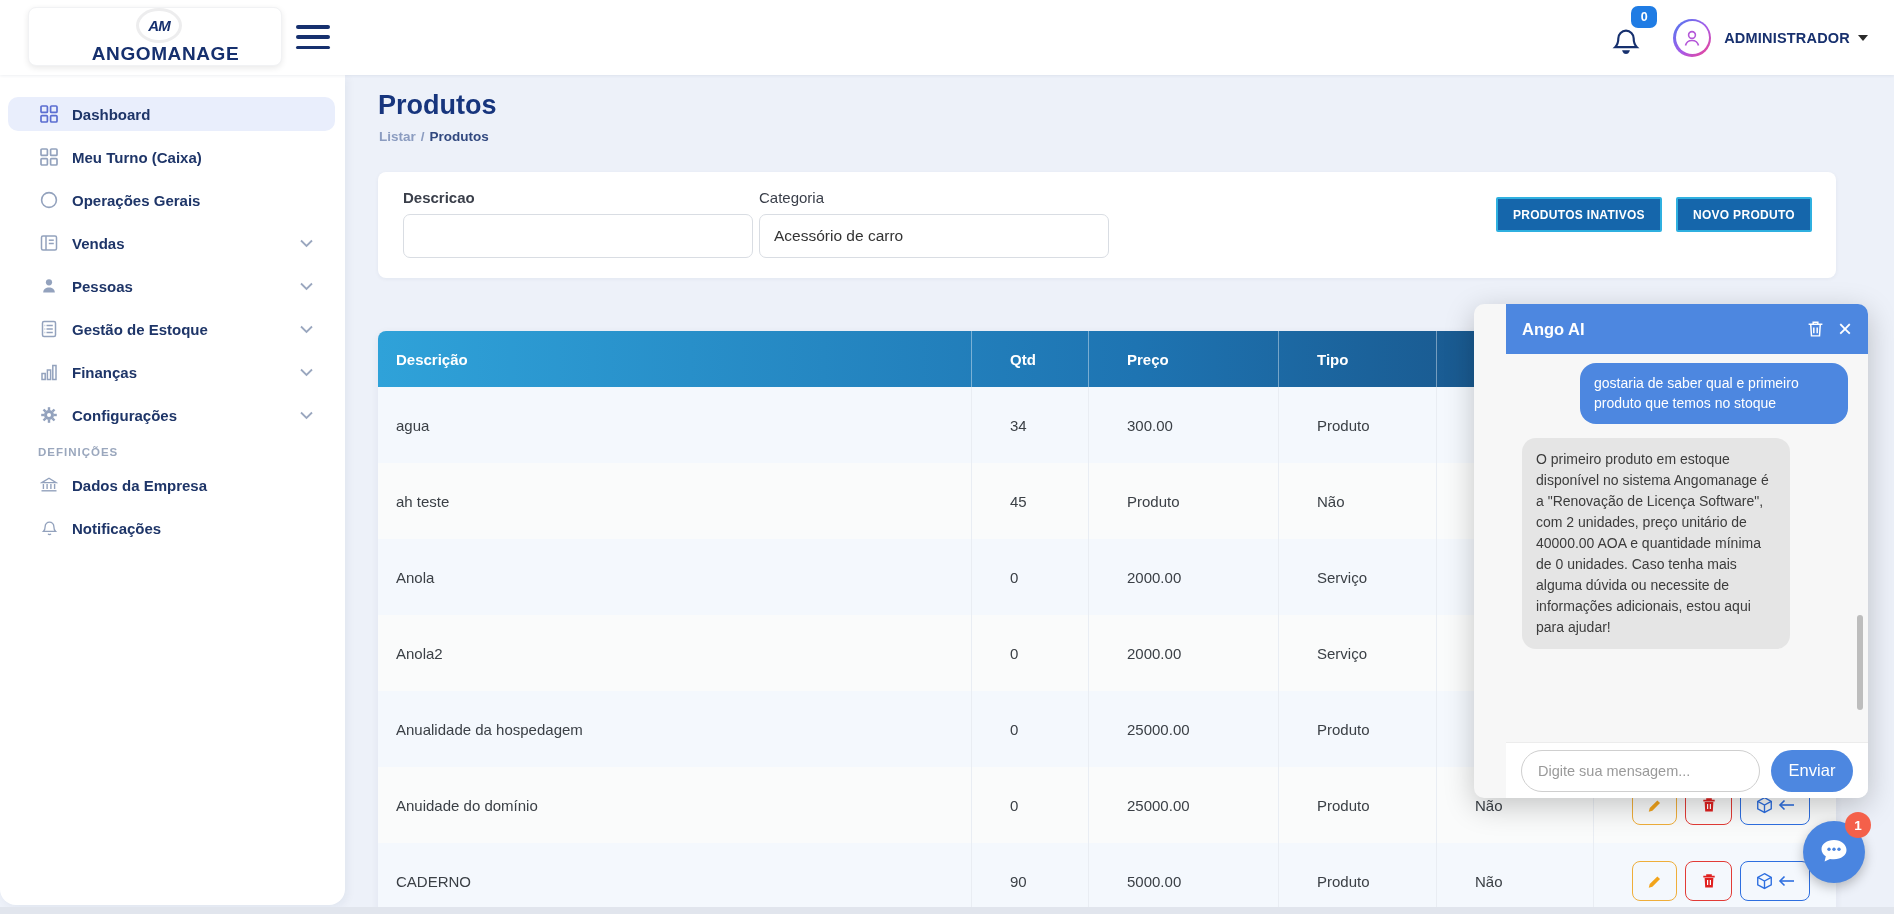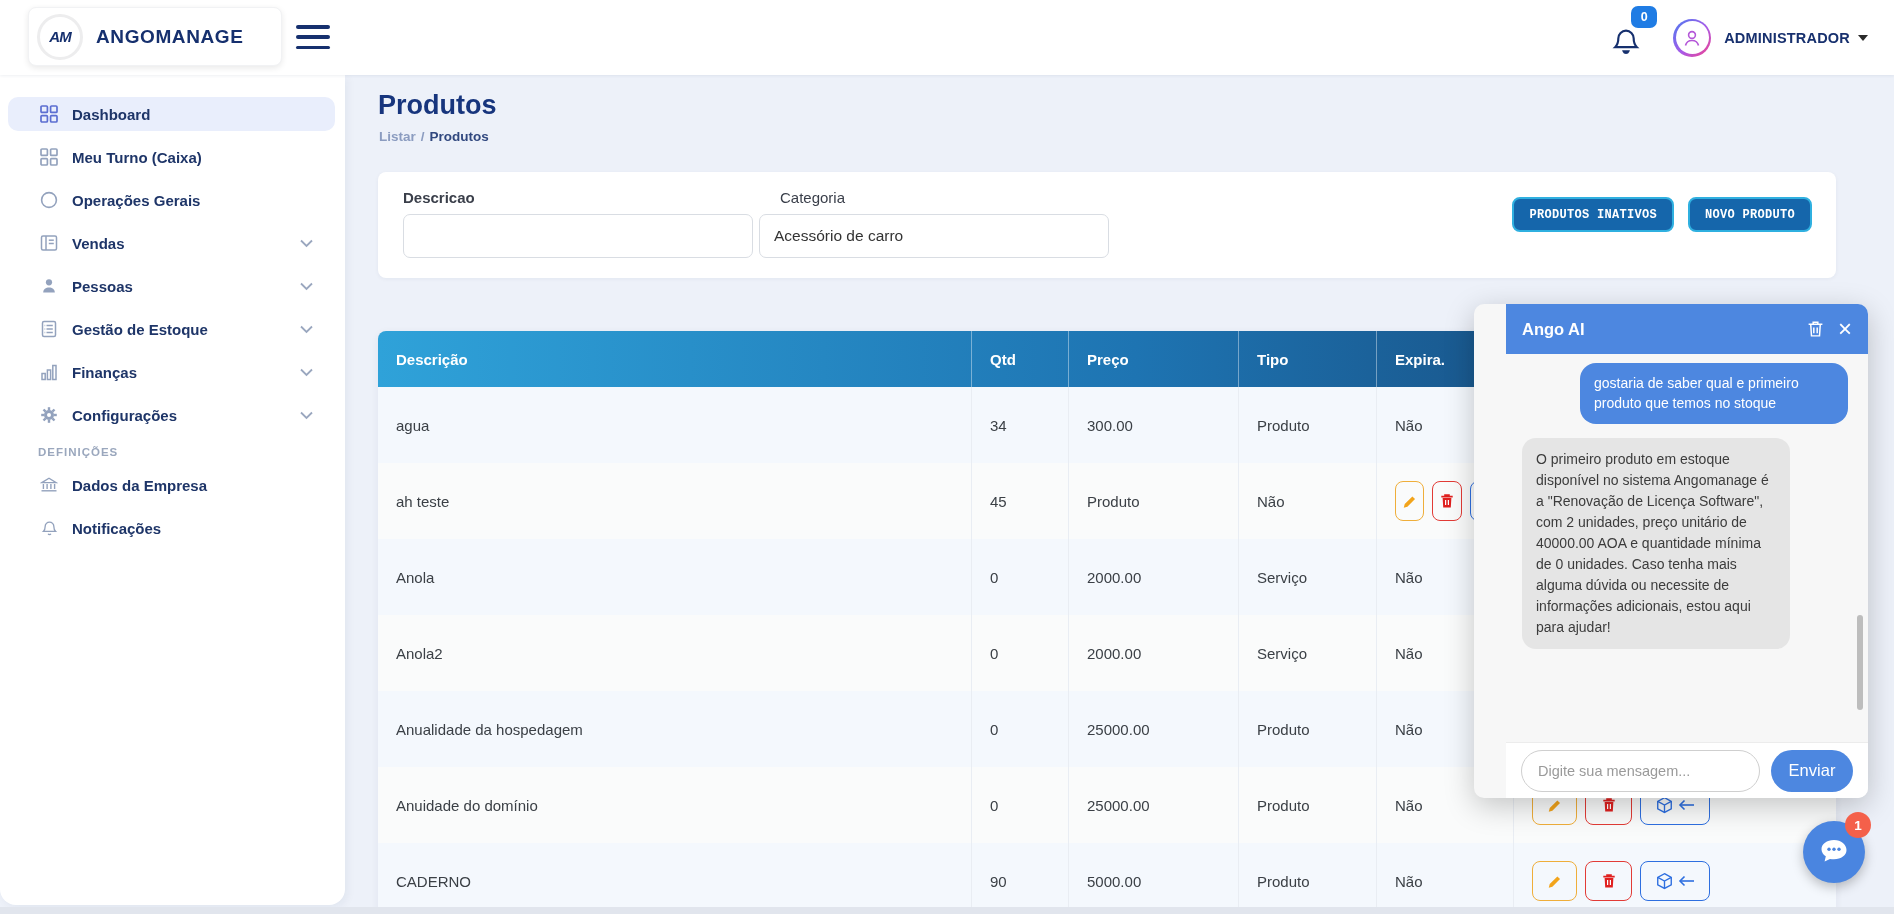--- a/index.html
+++ b/index.html
@@ -4,21 +4,21 @@
 <style>
   * { margin:0; padding:0; box-sizing:border-box; }
   body { font-family:"Liberation Sans", sans-serif; background:#d8dde6; }
   .stage { position:relative; width:1894px; height:914px; background:#edf1f9; overflow:hidden; }
 
   
   .topbar { position:absolute; left:0; top:0; width:100%; height:75px; background:#ffffff;
             box-shadow:0 1px 3px rgba(20,40,80,.07); z-index:15; }
   .logo-card { position:absolute; left:28px; top:7px; width:254px; height:59px; background:#fff;
                border:1px solid #f1f2f4; border-radius:8px; box-shadow:0 2px 6px rgba(0,0,0,.09);
-               display:flex; align-items:center; padding-left:8px; }
+               display:flex; align-items:center; padding-left:8px;flex-direction:column; }
   .logo-circle { width:46px; height:46px; border-radius:50%; border:3px solid #ededee; background:#fff;
                  display:flex; align-items:center; justify-content:center;
                  font-style:italic; font-weight:900; font-size:15px; letter-spacing:-1px; color:#16306e; }
   .brand-name { margin-left:13px; font-size:19px; font-weight:800; letter-spacing:.6px; color:#16306e; }
   .hamburger { position:absolute; left:296px; top:23px; width:34px; height:28px; cursor:pointer;
                display:flex; flex-direction:column; justify-content:space-between; padding:2px 0; }
   .hamburger span { display:block; height:3.5px; width:100%; background:#16306e; border-radius:2px; }
   .topbar-right { position:absolute; right:26px; top:0; height:75px; display:flex; align-items:center; }
   .bell-wrap { position:relative; width:32px; height:40px; margin-right:30px; cursor:pointer; }
   .bell-wrap svg { position:absolute; left:0; bottom:0; }
@@ -51,32 +51,32 @@
   .page-title { position:absolute; left:378px; top:90px; font-size:27px; font-weight:800; color:#17357d; z-index:2; }
   .breadcrumb { position:absolute; left:379px; top:129px; font-size:13.5px; font-weight:700; z-index:2; }
   .crumb-link { color:#8b9cc0; cursor:pointer; }
   .crumb-sep { color:#8b9cc0; margin:0 5px; }
   .crumb-current { color:#31487f; }
 
   
   .filter-card { position:absolute; left:378px; top:172px; width:1458px; height:106px; background:#fff;
                  border-radius:8px; box-shadow:0 1px 4px rgba(20,40,80,.05); z-index:2; }
   .f-label { position:absolute; top:17px; font-size:15px; color:#3a3f4a; }
-  .f-label.l1 { left:25px;font-weight:bold; } .f-label.l2 { left:402px; }
+  .f-label.l1 { left:25px;font-weight:bold; } .f-label.l2 { left:381px; }
   .f-input { position:absolute; top:42px; width:350px; height:44px; border:1px solid #d9dde3; border-radius:7px;
              background:#fff; font-size:15.5px; color:#333; padding:0 14px; font-family:inherit; outline:none; }
   .f-input.i1 { left:25px; } .f-input.i2 { left:381px; }
   .f-buttons { position:absolute; right:24px; top:25px; display:flex; gap:14px; }
-  .btn-blue { height:35px; padding:0 15px; background:#1566ab; border:2px solid #2fb0e0; border-radius:8px;
-              color:#fff; font-size:12px; font-weight:700; letter-spacing:.3px; cursor:pointer; font-family:Liberation Mono, monospace; }
+  .btn-blue { height:35px; padding:0 15px; background:#1566ab; border:2px solid #2fb0e0; border-radius:2px;
+              color:#fff; font-size:12px; font-weight:700; letter-spacing:.3px; cursor:pointer; font-family:Liberation Sans, sans-serif; }
 
   
   .table-card { position:absolute; left:378px; top:331px; width:1458px; border-radius:8px 8px 0 0;
                 overflow:hidden; box-shadow:0 2px 8px rgba(20,40,80,.06); z-index:2; }
-  .tgrid { display:grid; grid-template-columns:594px 97px 170px 138px 137px 1fr; align-items:center; }
+  .tgrid { display:grid; grid-template-columns:594px 97px 170px 138px 137px 1fr; align-items:center;gap:20px; }
   .thead { height:56px; background:linear-gradient(90deg,#2fa2d9 0%,#1e74b2 52%,#153e6c 100%);
            color:#fff; font-weight:700; font-size:15px; }
   .thead > div { padding-left:18px; height:56px; display:flex; align-items:center;
                  border-right:1px solid rgba(255,255,255,.4); }
   .thead > div:last-child { border-right:none; }
   .trow { height:76px; font-size:15px; color:#3b4046; }
   .trow:nth-child(odd) { background:#f4f8fd; }
   .trow:nth-child(even) { background:#fafbfb; }
   .trow > div { padding-left:18px; height:76px; display:flex; align-items:center; border-right:1px solid #e9edf3; }
   .trow > div:last-child { border-right:none; }

